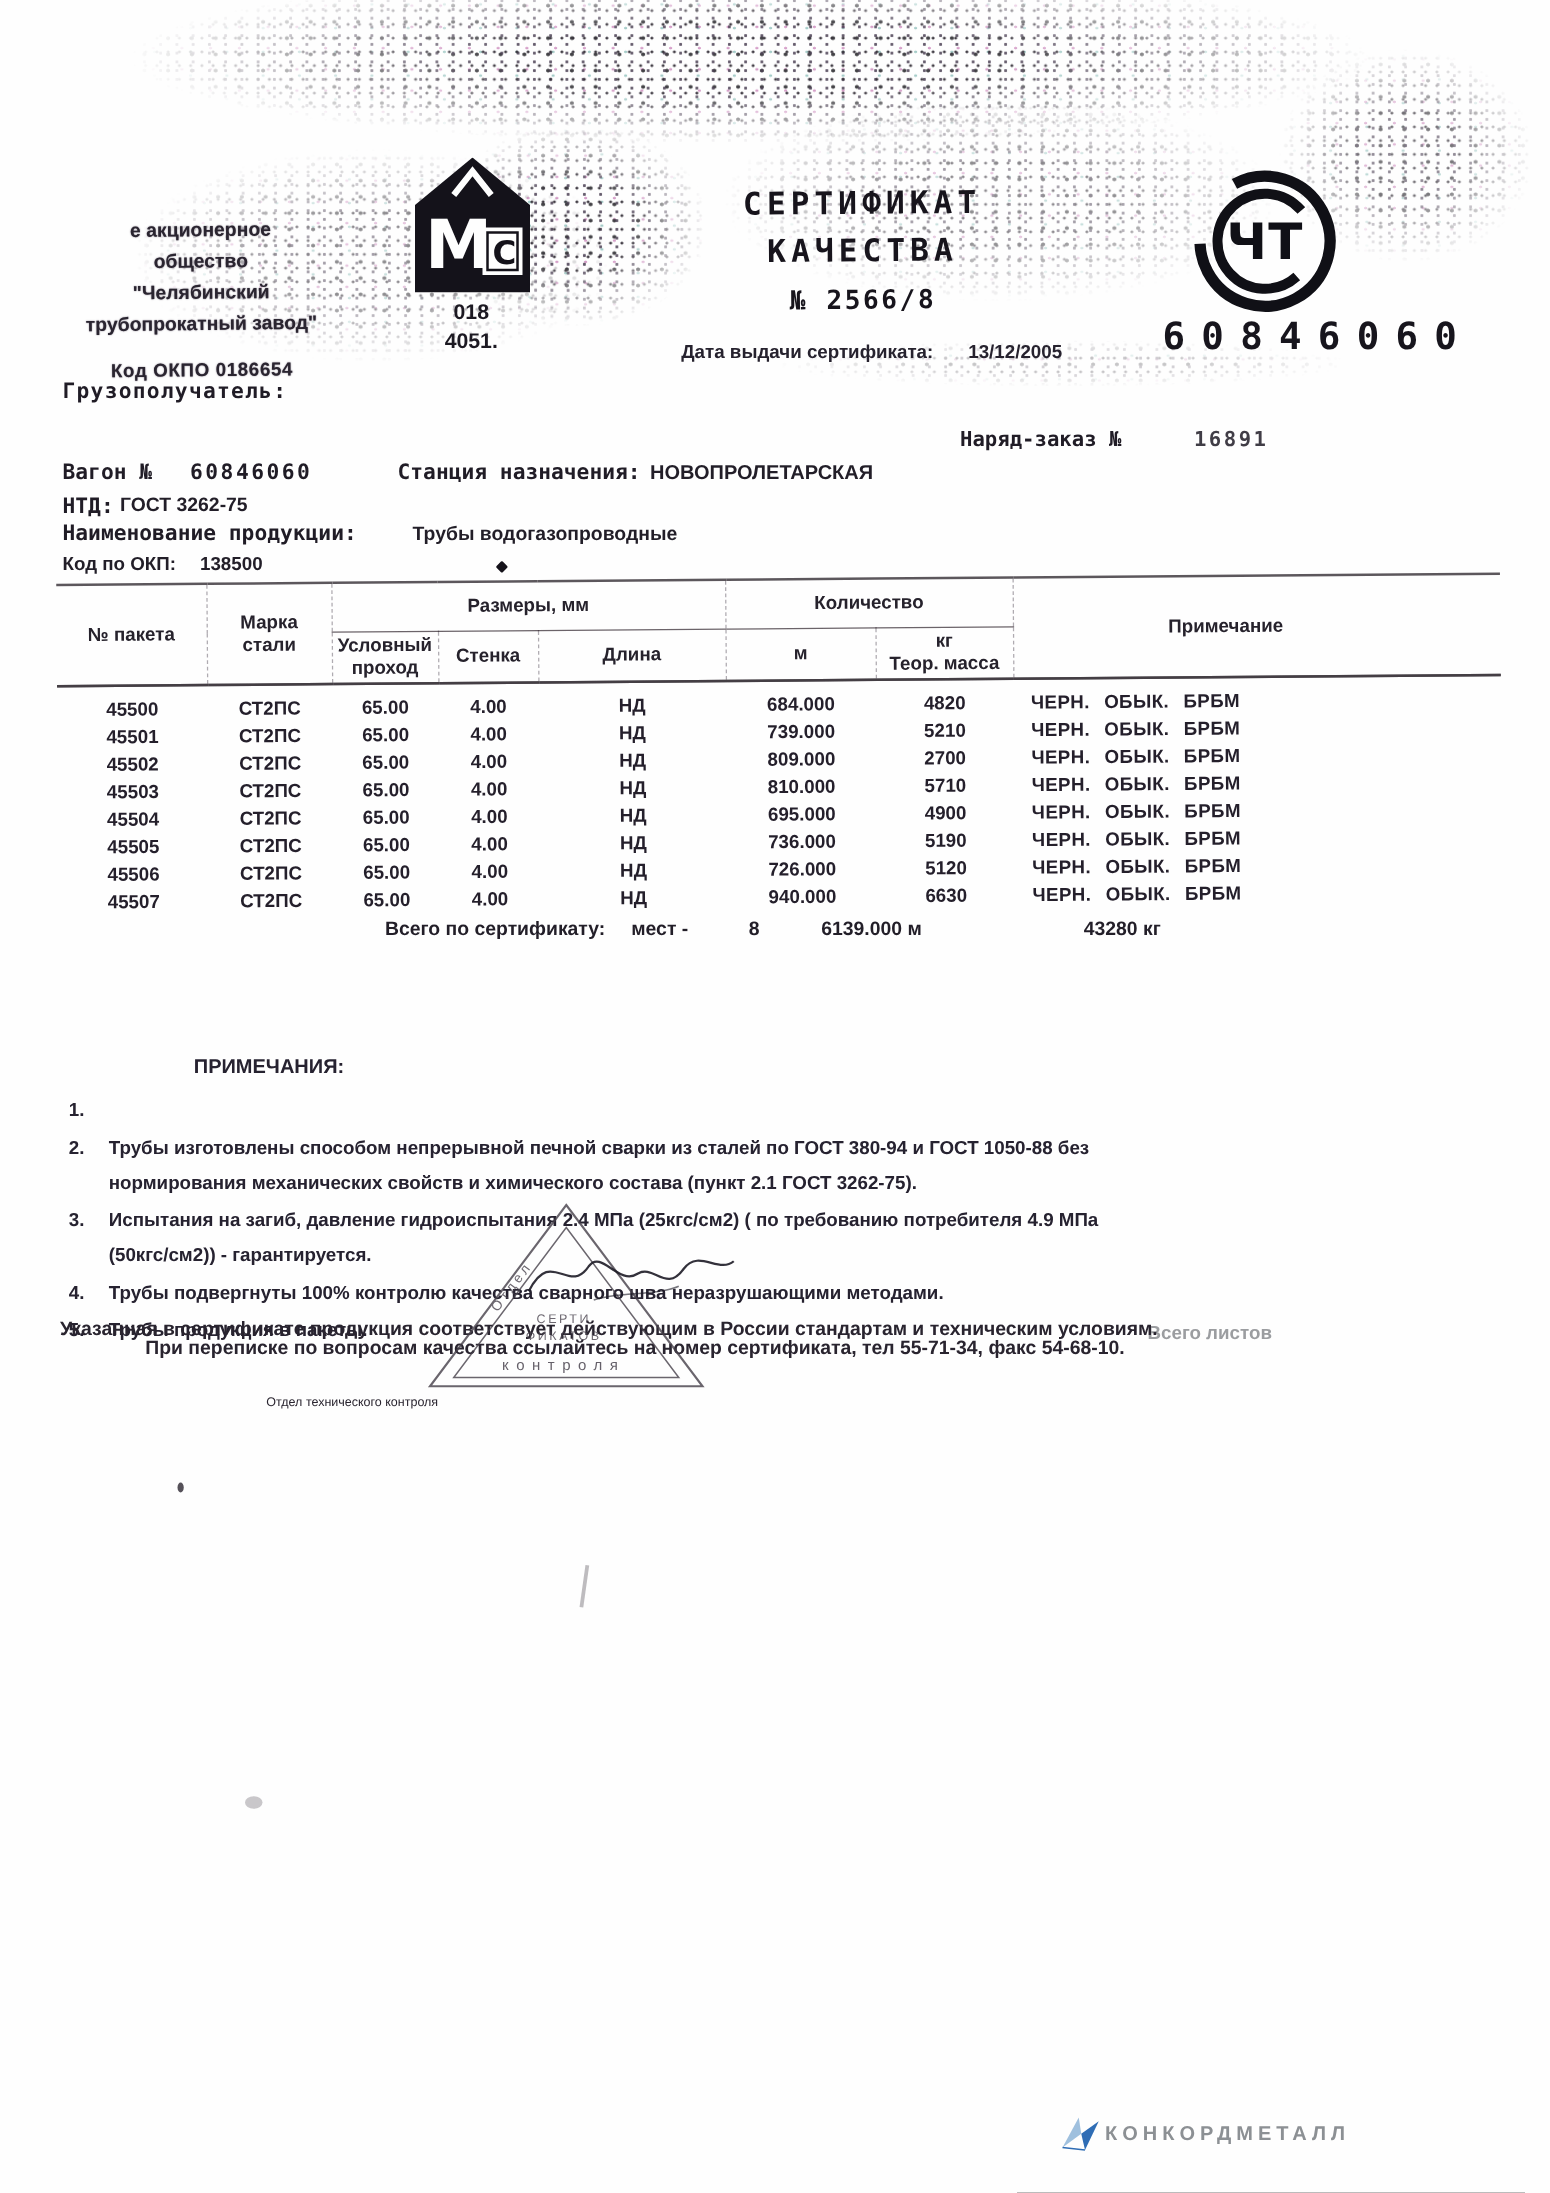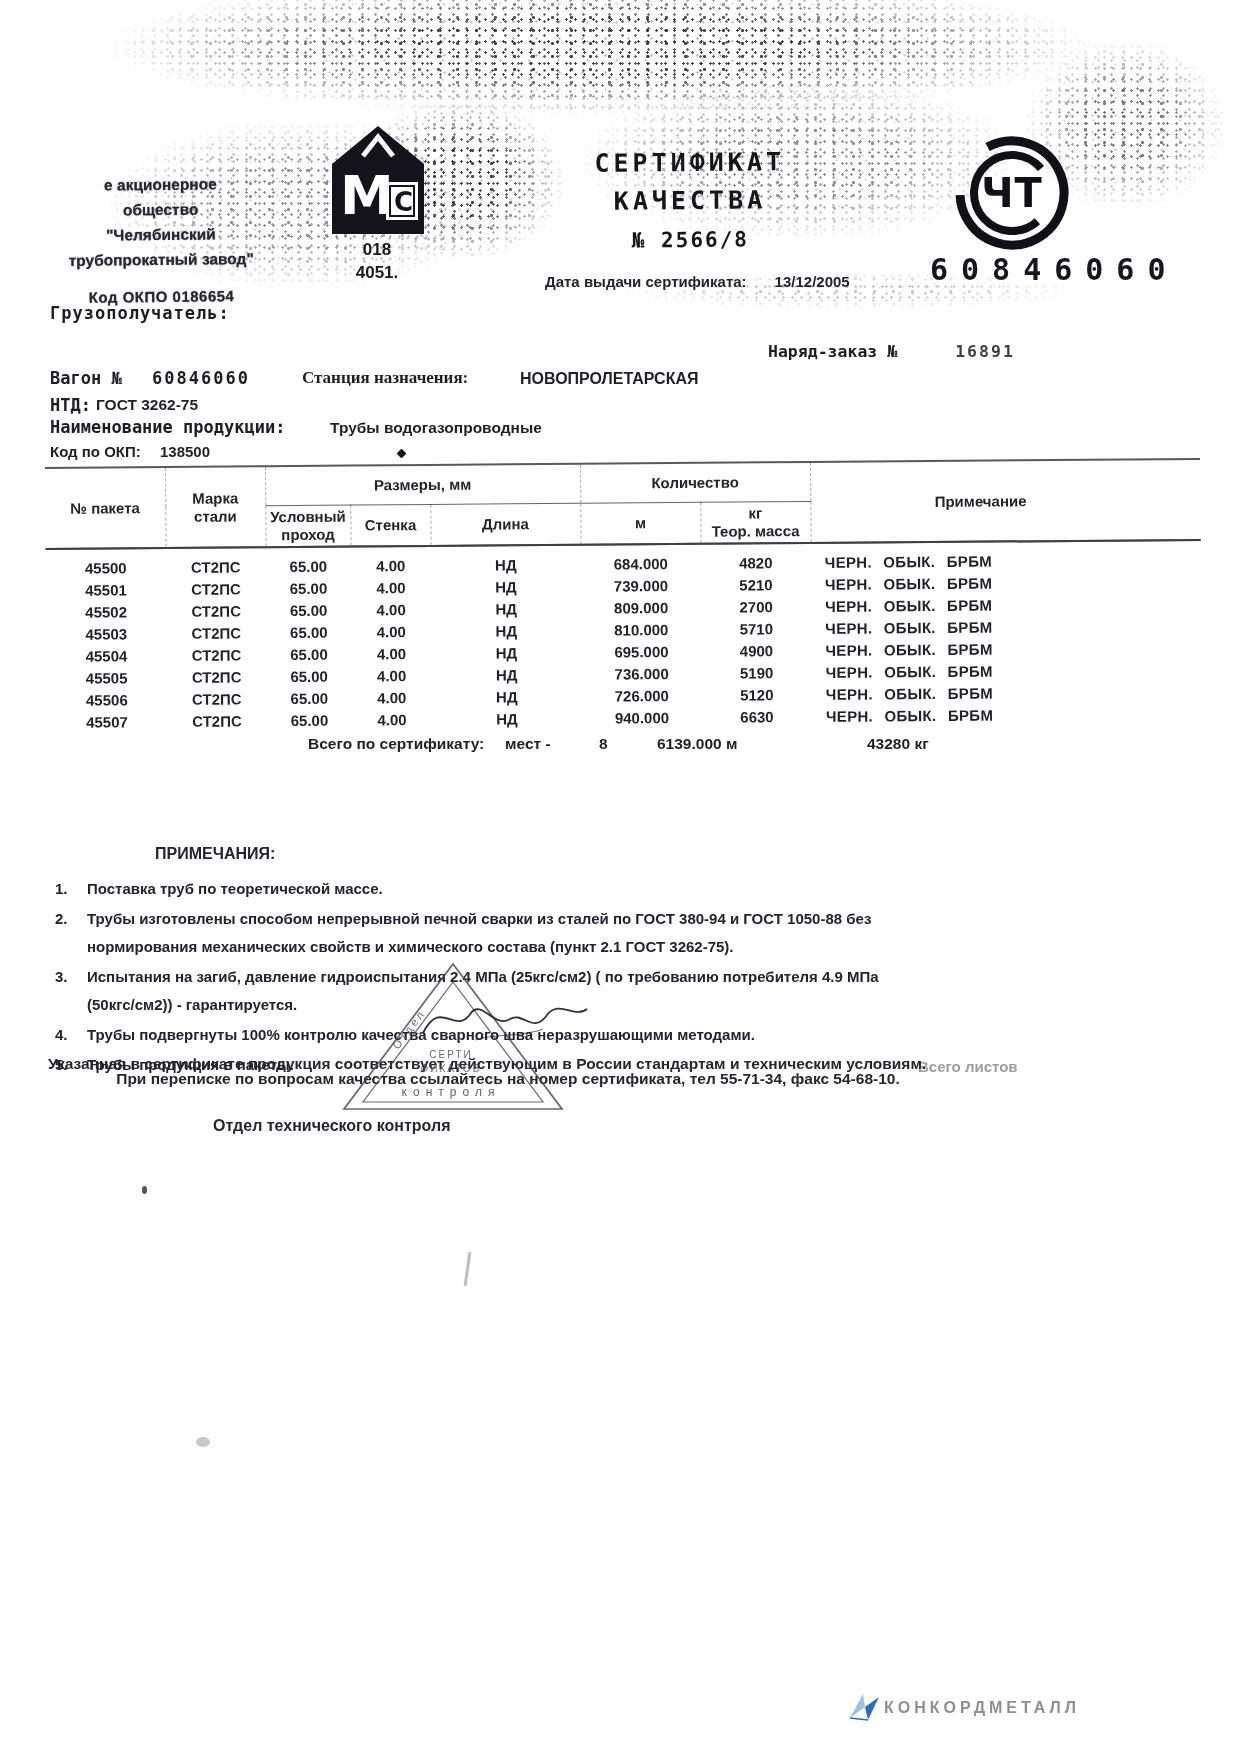--- a/index.html
+++ b/index.html
@@ -67,21 +67,21 @@
   .totals span{position:absolute;white-space:nowrap;}
   
   .notes{left:55px;top:845px;width:935px;font-size:15px;font-weight:bold;color:#262230;z-index:2;}
   .notes .nt{margin-left:100px;margin-bottom:12px;font-size:16px;}
   .note{display:flex;line-height:28px;margin-bottom:2px;}
   .note .num{width:32px;flex:none;}
   .note .txt{width:805px;}
   
   .foot{font-size:15.5px;font-weight:bold;color:#29242f;width:920px;z-index:2;}
   .sheets{left:918px;top:1058px;color:#9b9da0;font-size:15px;font-weight:bold;}
-  .otk{left:213px;top:1117px;font-size:16px;font-weight:bold;color:#29242f;}
+  .otk{left:213px;top:1117px;font-size:10px;font-weight:normal;color:#29242f;}
   .brand-name{left:884px;top:1699px;font-size:16px;font-weight:bold;letter-spacing:4px;color:#8c9094;}
   
   .speck{position:absolute;background:#2a2530;z-index:1;}
   .sp1{left:142px;top:1186px;width:5px;height:8px;border-radius:50%;opacity:.8;}
   .sp2{left:466px;top:1252px;width:3px;height:34px;opacity:.3;transform:rotate(8deg);}
   .sp3{left:196px;top:1437px;width:14px;height:10px;border-radius:50%;opacity:.25;}
   .diamond{left:398px;top:450px;width:7px;height:7px;background:#15121a;transform:rotate(45deg);border-radius:1px;z-index:2;}
 </style>
 </head>
 <body>
@@ -132,21 +132,21 @@
   </svg>
   <div class="abs bignum z2">60846060</div>
 
   <div class="abs tw z2" style="left:50px;top:303px;letter-spacing:1px;">Грузополучатель:</div>
   <div class="abs tw z2" style="left:768px;top:342px;font-size:16.5px;">
     <span>Наряд-заказ №</span><span style="margin-left:58px;letter-spacing:2px;opacity:.85;">16891</span>
   </div>
 
   <span class="abs tw z2" style="left:50px;top:368px;">Вагон №</span>
   <span class="abs tw z2" style="left:152px;top:368px;letter-spacing:2px;">60846060</span>
-  <span class="abs tw z2" style="left:302px;top:368px;font-family:Liberation Serif, serif;">Станция назначения:</span>
+  <span class="abs tw z2" style="left:318px;top:368px;">Станция назначения:</span>
   <span class="abs sans-b z2" style="left:520px;top:370px;font-size:16px;">НОВОПРОЛЕТАРСКАЯ</span>
 
   <span class="abs tw z2" style="left:50px;top:395px;">НТД:</span>
   <span class="abs sans-b z2" style="left:96px;top:396px;font-size:15.5px;">ГОСТ 3262-75</span>
 
   <span class="abs tw z2" style="left:50px;top:417px;">Наименование продукции:</span>
   <span class="abs sans-b z2" style="left:330px;top:419px;font-size:15.5px;">Трубы водогазопроводные</span>
 
   <span class="abs sans-b z2" style="left:50px;top:443px;font-size:15px;">Код по ОКП:</span>
   <span class="abs sans-b z2" style="left:160px;top:443px;font-size:15px;">138500</span>
@@ -277,21 +277,20 @@
     <span style="left:460px;">мест -</span>
     <span style="left:554px;">8</span>
     <span style="left:612px;">6139.000 м</span>
     <span style="left:822px;">43280 кг</span>
   </div>
 
   <div class="abs notes">
     <div class="nt">ПРИМЕЧАНИЯ:</div>
     <div class="note">
       <span class="num">1.</span>
-      <span class="txt">Поставка труб по теоретической массе.</span>
     </div>
     <div class="note">
       <span class="num">2.</span>
       <span class="txt">Трубы изготовлены способом непрерывной печной сварки из сталей по ГОСТ 380-94 и ГОСТ 1050-88 без нормирования механических свойств и химического состава (пункт 2.1 ГОСТ 3262-75).</span>
     </div>
     <div class="note">
       <span class="num">3.</span>
       <span class="txt">Испытания на загиб,  давление гидроиспытания 2.4 МПа (25кгс/см2) ( по требованию потребителя 4.9 МПа (50кгс/см2)) - гарантируется.</span>
     </div>
     <div class="note">

